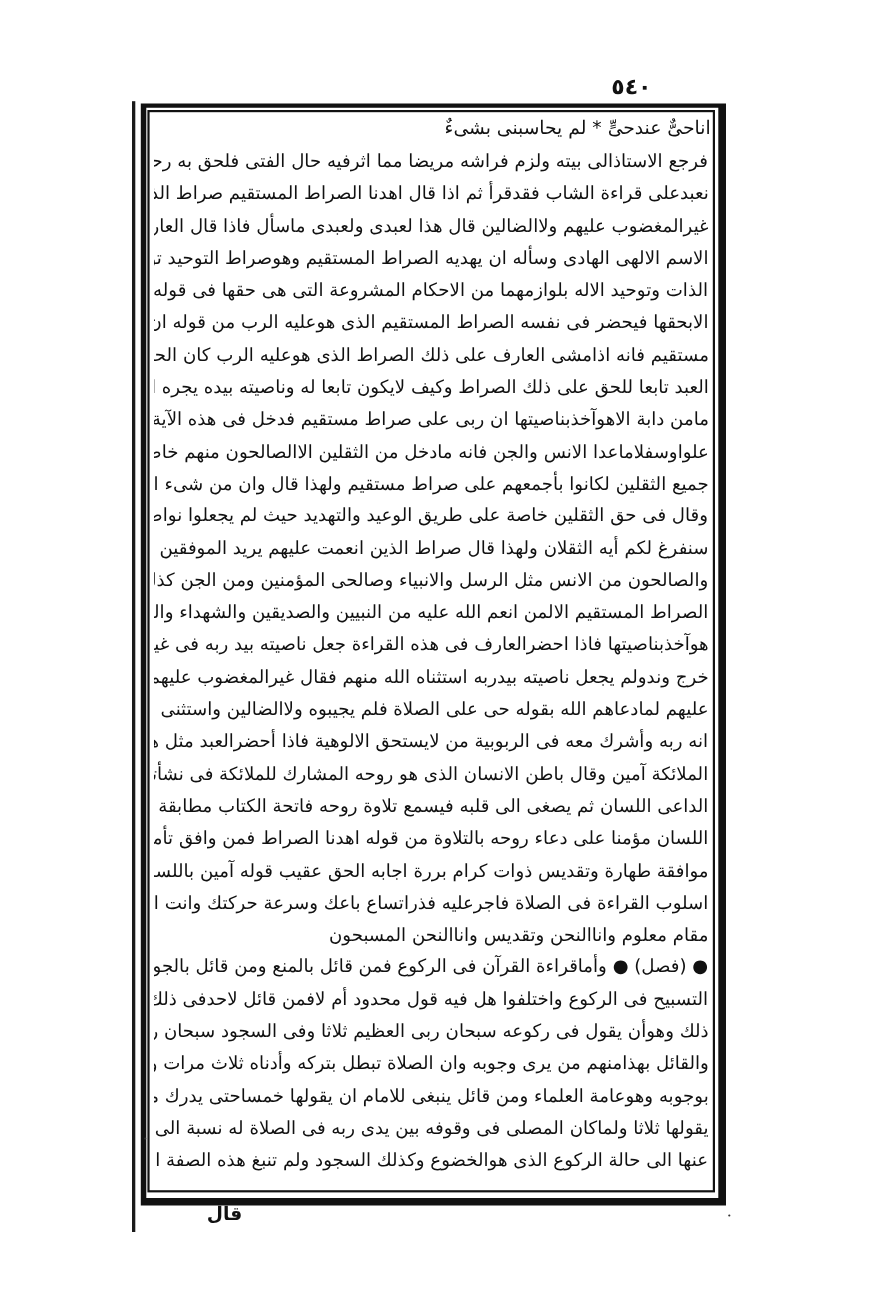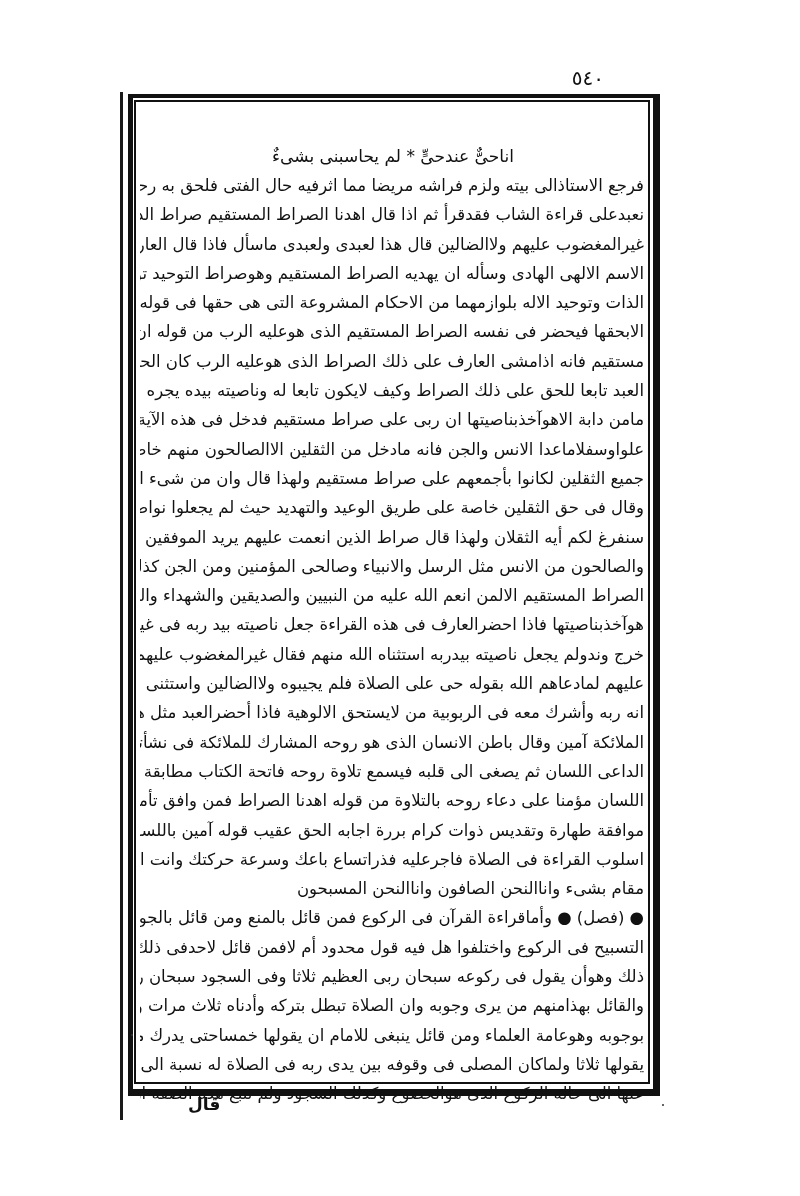--- a/index.html
+++ b/index.html
@@ -22,23 +22,23 @@
       width: 3px;
       height: 1028px;
       background: #1a1a1a;
     }
     .page-number {
       position: absolute;
       left: 544px;
       top: 66px;
       width: 60px;
       font-size: 20px;
-      font-weight: normal;
+      font-weight: bold;
       direction: rtl;
-      text-align: right;
+      text-align: center;
       letter-spacing: 1px;
     }
     .frame-shadow {
       position: absolute;
       left: 128px;
       top: 94px;
       width: 532px;
       height: 1002px;
       border-right: 7px solid #111;
       border-bottom: 7px solid #111;
@@ -58,27 +58,25 @@
     }
     .text-block {
       position: absolute;
       left: 140px;
       top: 102px;
       width: 506px;
       direction: rtl;
       font-family: "DejaVu Sans", sans-serif;
     }
     .header-verse {
-      text-align: center;
       font-size: 17px;
       line-height: 30px;
       height: 30px;
       white-space: nowrap;
       overflow: hidden;
-      margin-top: 39px;
     }
     .line {
       font-size: 16.5px;
       line-height: 29.3px;
       height: 29.3px;
       white-space: nowrap;
       overflow: hidden;
       text-align: justify;
       text-align-last: justify;
       padding: 0 2px;
@@ -132,21 +130,21 @@
   <div class="line">الصراط المستقيم الالمن انعم الله عليه من النبيين والصديقين والشهداء والصالحين وكل دابة</div>
   <div class="line">هوآخذبناصيتها فاذا احضرالعارف فى هذه القراءة جعل ناصيته بيد ربه فى غيب هويته ومن</div>
   <div class="line">خرج وندولم يجعل ناصيته بيدربه استثناه الله منهم فقال غيرالمغضوب عليهم اى الامن غضب الله</div>
   <div class="line">عليهم لمادعاهم الله بقوله حى على الصلاة فلم يجيبوه ولاالضالين واستثنى من حار ولم يعرف ربه</div>
   <div class="line">انه ربه وأشرك معه فى الربوبية من لايستحق الالوهية فاذا أحضرالعبد مثل هذا واشباهه قالت</div>
   <div class="line">الملائكة آمين وقال باطن الانسان الذى هو روحه المشارك للملائكة فى نشأتهم آمين لماكان</div>
   <div class="line">الداعى اللسان ثم يصغى الى قلبه فيسمع تلاوة روحه فاتحة الكتاب مطابقة لتلاوة لسانه فيقول</div>
   <div class="line">اللسان مؤمنا على دعاء روحه بالتلاوة من قوله اهدنا الصراط فمن وافق تأمينه تأمين الملائكة</div>
   <div class="line">موافقة طهارة وتقديس ذوات كرام بررة اجابه الحق عقيب قوله آمين باللسانين فهذاقدابنت لك</div>
   <div class="line">اسلوب القراءة فى الصلاة فاجرعليه فذراتساع باعك وسرعة حركتك وانت ابصر ومامنا الاله</div>
-  <div class="line short">مقام بشىء واناالنحن الصافون واناالنحن المسبحون</div>
+  <div class="line short">مقام معلوم واناالنحن وتقديس واناالنحن المسبحون</div>
   <div class="line section">● (فصل) ● وأماقراءة القرآن فى الركوع فمن قائل بالمنع ومن قائل بالجواز والذى اتفقوا عليه</div>
   <div class="line">التسبيح فى الركوع واختلفوا هل فيه قول محدود أم لافمن قائل لاحدفى ذلك ومن قائل بالحدفى</div>
   <div class="line">ذلك وهوأن يقول فى ركوعه سبحان ربى العظيم ثلاثا وفى السجود سبحان ربى الاعلى ثلاثا</div>
   <div class="line">والقائل بهذامنهم من يرى وجوبه وان الصلاة تبطل بتركه وأدناه ثلاث مرات ومنهم من يقول</div>
   <div class="line">بوجوبه وهوعامة العلماء ومن قائل ينبغى للامام ان يقولها خمساحتى يدرك من وراءه ان</div>
   <div class="line">يقولها ثلاثا ولماكان المصلى فى وقوفه بين يدى ربه فى الصلاة له نسبة الى القيومية ثم انتقل</div>
   <div class="line">عنها الى حالة الركوع الذى هوالخضوع وكذلك السجود ولم تنبغ هذه الصفة ان تكون لله</div>
 </div>
 
 <div class="catchword">قال</div>

